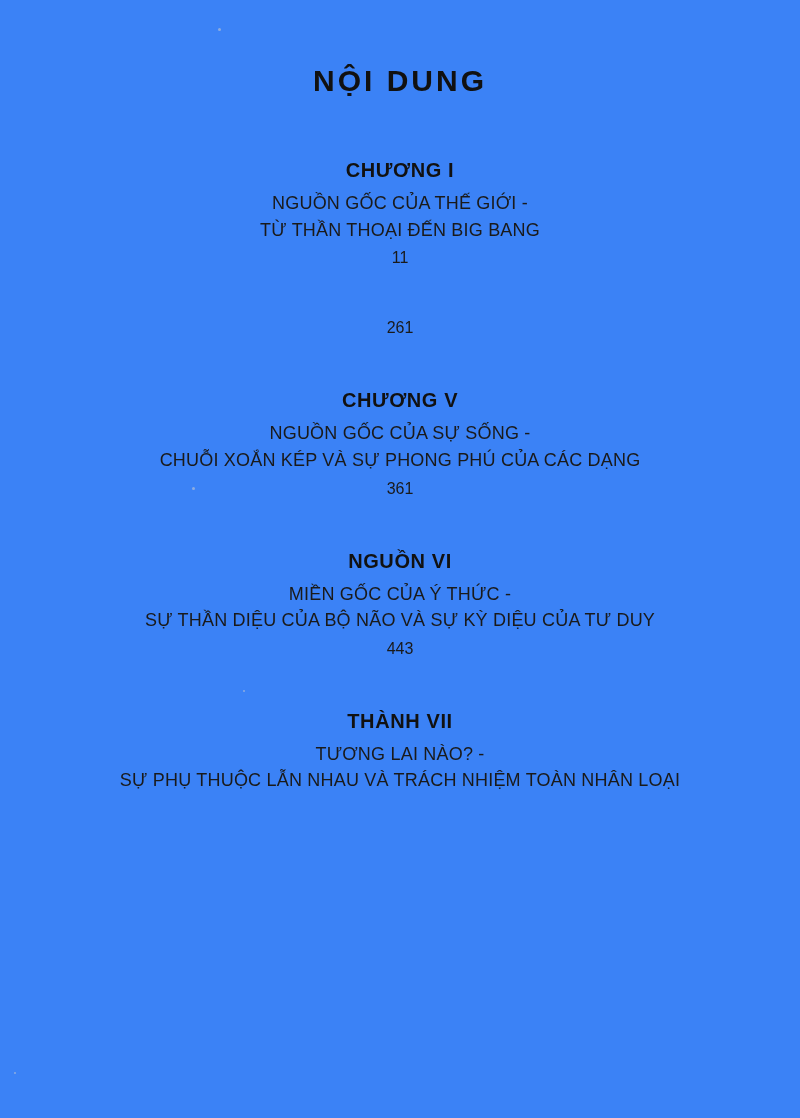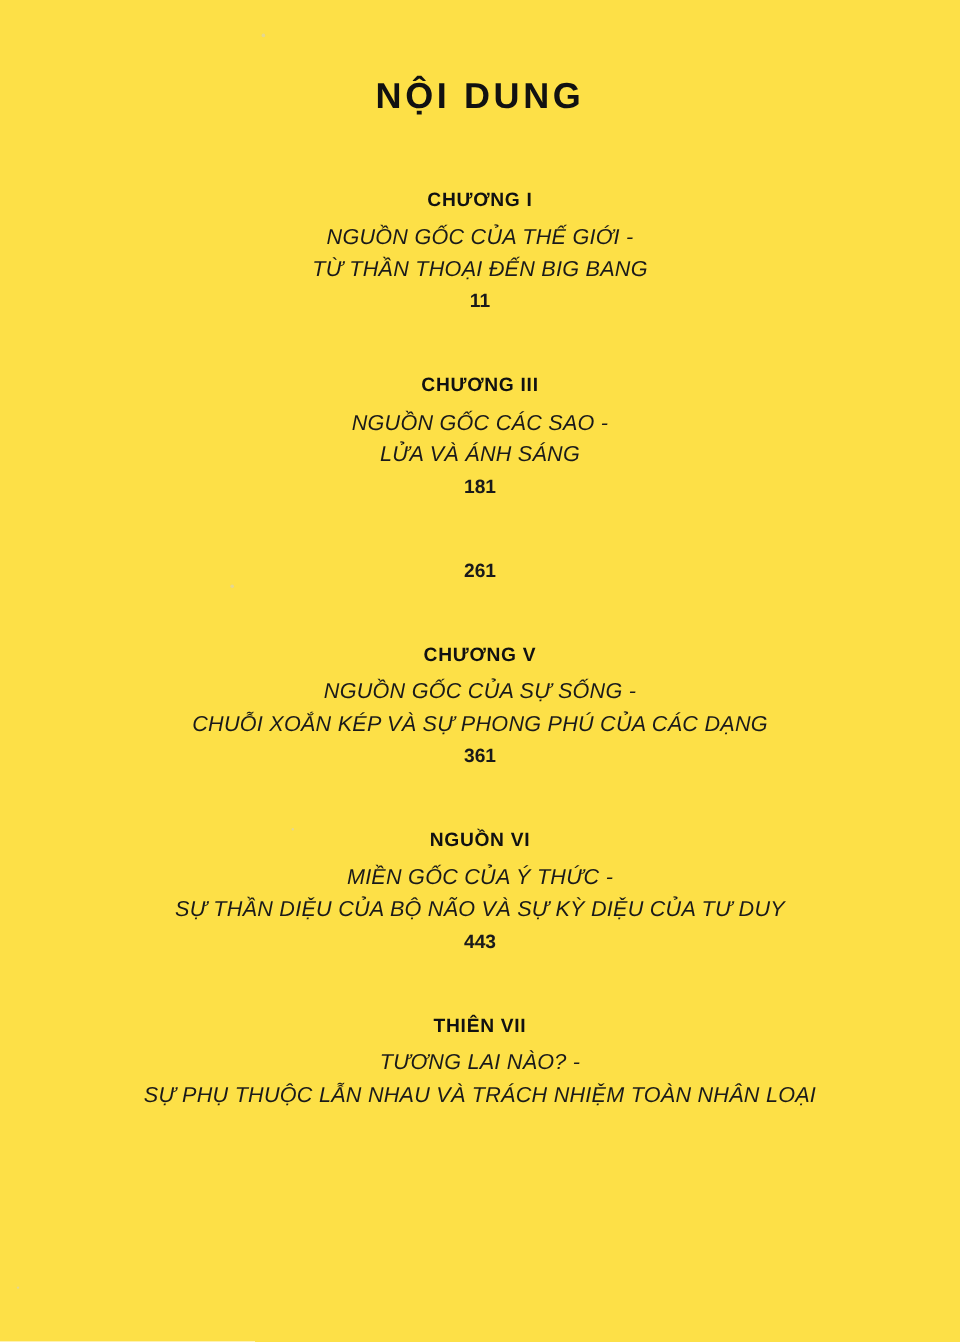--- a/index.html
+++ b/index.html
@@ -16,21 +16,21 @@
     position: relative;
     overflow: hidden;
   }
 
   .page {
     width: 800px;
     height: 1118px;
     box-sizing: border-box;
     padding: 0;
     position: relative;
-    background: #fde047;
+    background: #3b82f6;
   }
 
   
   .speck {
     position: absolute;
     background: #cfcfcf;
     border-radius: 50%;
     opacity: 0.55;
   }
   .speck-a { left: 218px; top: 28px;  width: 3px; height: 3px; }
@@ -56,41 +56,40 @@
 
   .toc-entry {
     text-align: center;
     margin-top: 46px;
   }
   .toc-entry:first-child {
     margin-top: 58px;
   }
 
   .chapter-label {
-    font-size: 16px;
+    font-size: 20px;
     font-weight: 700;
     letter-spacing: 0.6px;
     line-height: 1.45;
     color: #111111;
   }
 
   .chapter-title {
     font-size: 18px;
     font-weight: 400;
     line-height: 1.48;
     letter-spacing: 0.2px;
     color: #1a1a1a;
     margin-top: 5px;
     white-space: pre-line;
-    font-style: italic;
   }
 
   .chapter-page {
     font-size: 16px;
-    font-weight: 700;
+    font-weight: 400;
     line-height: 1.5;
     color: #1a1a1a;
     margin-top: 3px;
   }
 </style>
 </head>
 <body>
 
 <div class="page">
 
@@ -104,46 +103,40 @@
   <ul class="toc">
 
     <li class="toc-entry">
       <div class="chapter-label">CHƯƠNG I</div>
       <div class="chapter-title">NGUỒN GỐC CỦA THẾ GIỚI -
 TỪ THẦN THOẠI ĐẾN BIG BANG</div>
       <div class="chapter-page">11</div>
     </li>
 
 
-    <li class="toc-entry">
-      <div class="chapter-label">CHƯƠNG III</div>
-      <div class="chapter-title">NGUỒN GỐC CÁC SAO -
-LỬA VÀ ÁNH SÁNG</div>
-      <div class="chapter-page">181</div>
-    </li>
 
     <li class="toc-entry">
       <div class="chapter-page">261</div>
     </li>
 
     <li class="toc-entry">
       <div class="chapter-label">CHƯƠNG V</div>
       <div class="chapter-title">NGUỒN GỐC CỦA SỰ SỐNG -
 CHUỖI XOẮN KÉP VÀ SỰ PHONG PHÚ CỦA CÁC DẠNG</div>
       <div class="chapter-page">361</div>
     </li>
 
     <li class="toc-entry">
       <div class="chapter-label">NGUỒN VI</div>
       <div class="chapter-title">MIỀN GỐC CỦA Ý THỨC -
 SỰ THẦN DIỆU CỦA BỘ NÃO VÀ SỰ KỲ DIỆU CỦA TƯ DUY</div>
       <div class="chapter-page">443</div>
     </li>
 
     <li class="toc-entry">
-      <div class="chapter-label">THIÊN VII</div>
+      <div class="chapter-label">THÀNH VII</div>
       <div class="chapter-title">TƯƠNG LAI NÀO? -
 SỰ PHỤ THUỘC LẪN NHAU VÀ TRÁCH NHIỆM TOÀN NHÂN LOẠI</div>
 
     </li>
 
   </ul>
 </div>
 
 </body></html>

